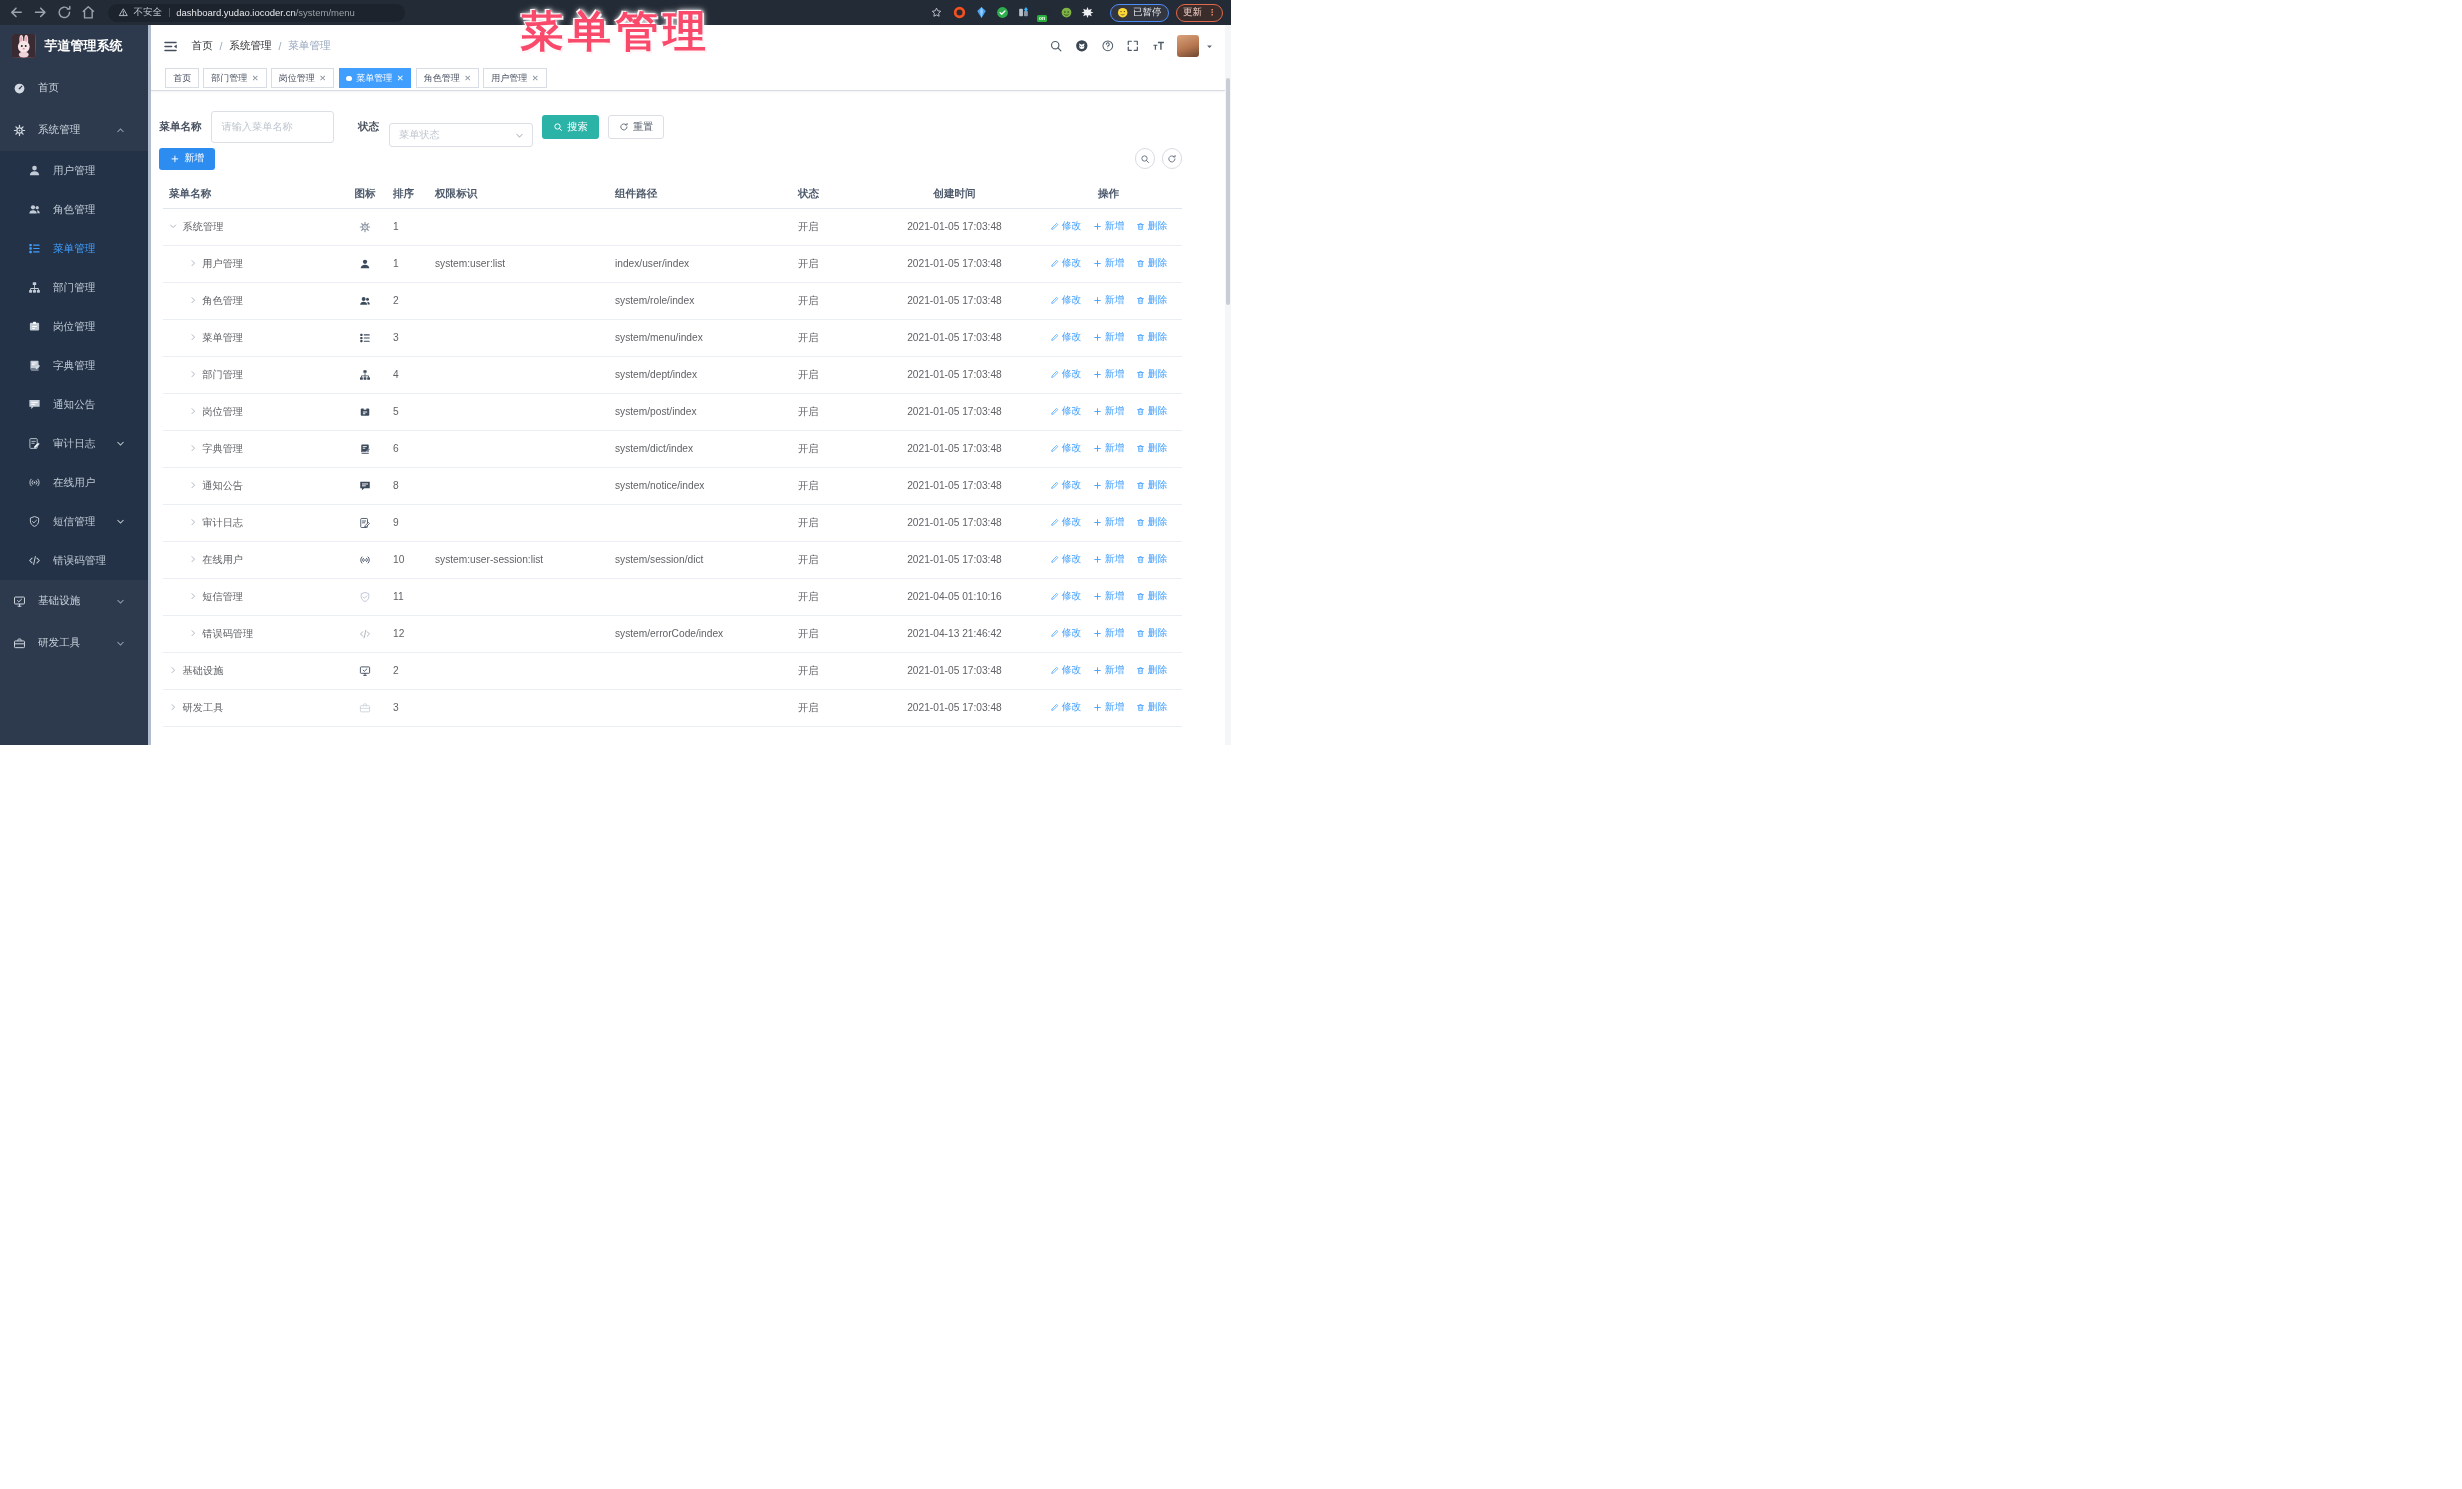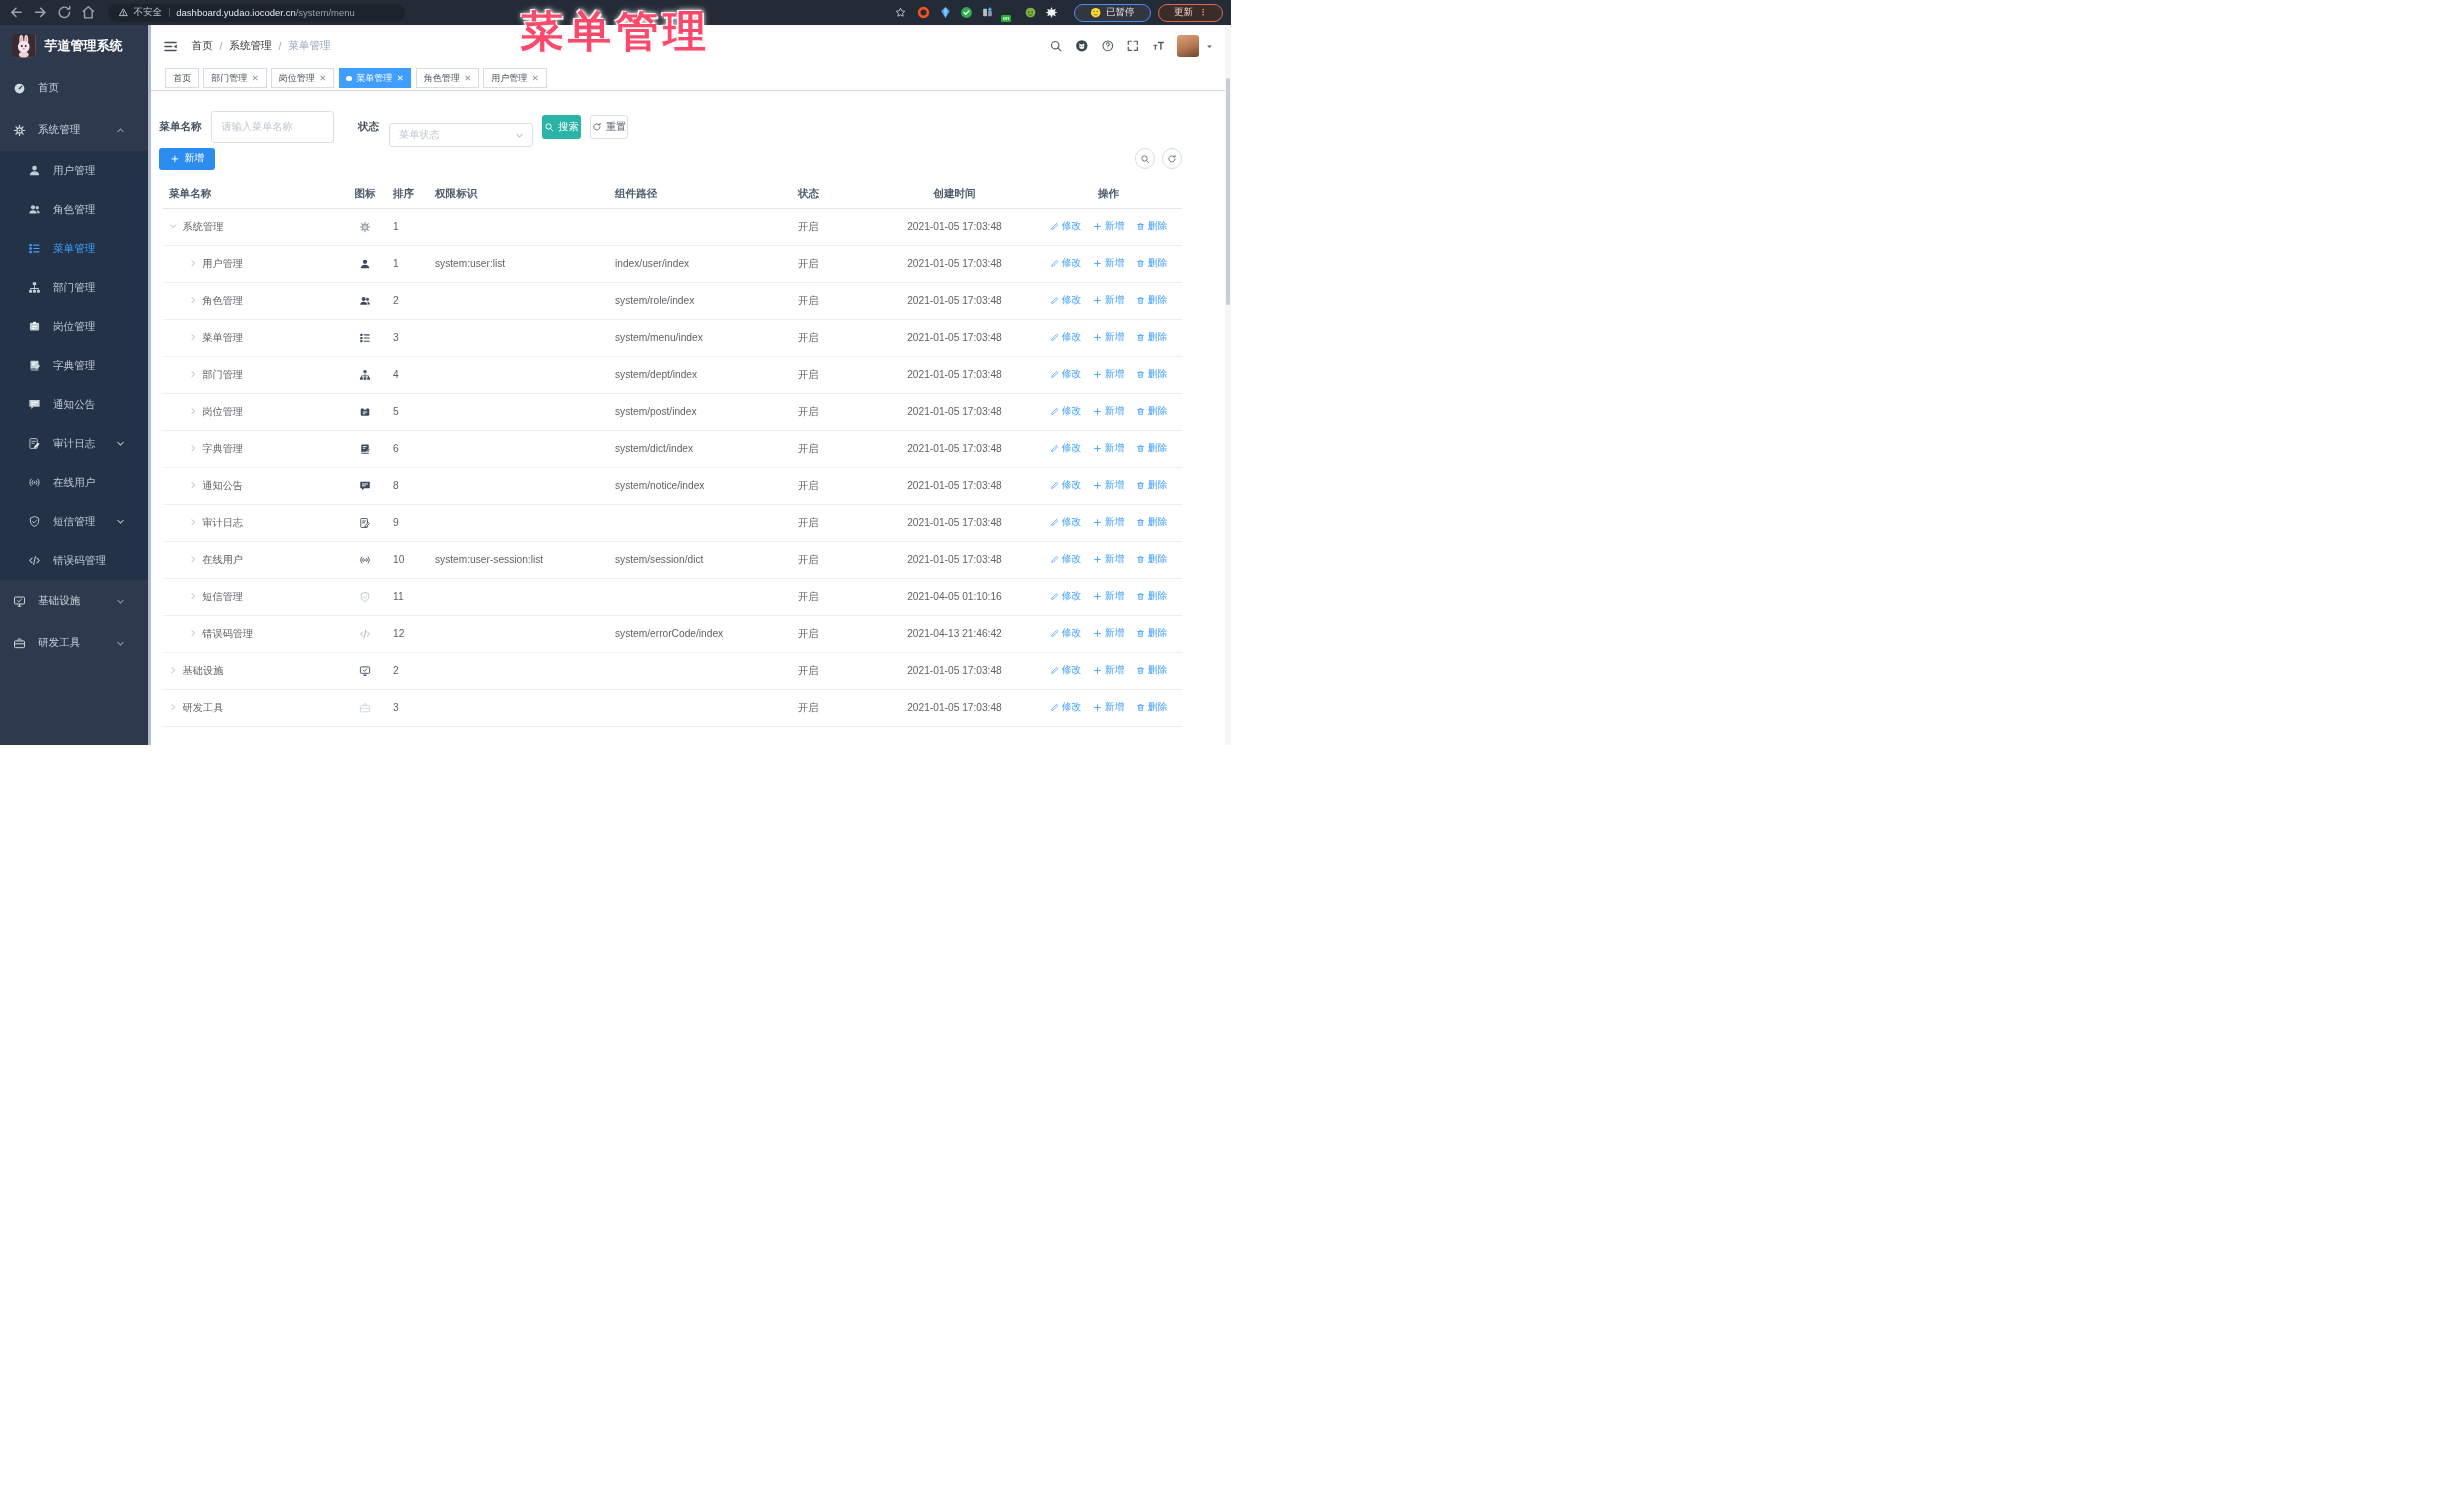--- a/index.html
+++ b/index.html
@@ -13,21 +13,21 @@
   .urlpill { height:18px; width:297px; background:#1c232d; border-radius:9.8px; display:flex; align-items:center; padding:0 10.6px; margin-left:3px; }
   .urlpill .warn { width:10.6px; height:10.6px; color:#c3c9d1; margin-right:4.5px; flex:0 0 auto;}
   .urlpill .sec { color:#c3c9d1; font-size:9.5px; margin-right:6.8px; }
   .urlpill .sep { width:0.8px; height:9.8px; background:#4a525d; margin-right:6.8px; }
   .urlpill .host { color:#e8eaed; font-size:9.5px; }
   .urlpill .path { color:#9aa0a6; font-size:9.5px; }
   .chrome .spacer { flex:1; }
   .chrome .star { width:13px; height:13px; color:#c3c9d1; margin-right:10.6px; }
   .ext { width:13px; height:13px; margin-right:8.3px; position:relative; flex:0 0 auto; }
   .ext .onbadge { position:absolute; left:-1.5px; bottom:-3px; background:#27ae3b; color:#fff; font-size:5.3px; font-weight:bold; padding:0 1.5px; border-radius:1.5px; line-height:6.8px; }
-  .pill { height:18px; border-radius:9.8px; display:flex; align-items:center; padding:0 15px; font-size:9.5px; margin-left:7.6px; flex:0 0 auto; }
+  .pill { height:18px; border-radius:9.8px; display:flex; align-items:center; padding:0 6px; font-size:9.5px; margin-left:7.6px; flex:0 0 auto; }
   .pill.paused { border:1.5px solid #4e8cf7; background:#33353f; color:#eceff3; gap:4.5px; }
   .pill.update { border:1.5px solid #e0684b; background:#3a2c2a; color:#f3cfc6; gap:6px; }
   .face { width:11.4px; height:11.4px; }
   .dots { color:#e58767; font-weight:bold; letter-spacing:0; font-size:8.3px; line-height:7.6px; }
 
   
   .app { position:absolute; left:0; top:25px; width:1231px; height:720px; }
 
   
   .sidebar { position:absolute; left:0; top:0; width:151px; height:720px; background:#2d3a4d; color:#c9d2dc; overflow:hidden; }
@@ -65,21 +65,21 @@
 
   .content { position:relative; height:653px; }
   
   .filters { position:absolute; left:8.3px; top:16.7px; display:flex; align-items:center; }
   .flabel { font-size:10.6px; color:#4a5260; margin-right:9.8px; font-weight:bold;}
   .finput { width:123px; height:32px; border:0.8px solid #dcdfe6; border-radius:3px; display:flex; align-items:center; padding:8px 9px; margin-right:23.5px; }
   .finput .ph { color:#bfc6cf; font-size:10.2px; }
   .fselect { width:144px; height:24px; border:0.8px solid #dcdfe6; border-radius:3px; display:flex; align-items:center; padding:0 7.6px 0 9px; margin-right:9px; justify-content:space-between;margin-top:16px;}
   .fselect .ph { color:#bfc6cf; font-size:10.2px; }
   .fselect .ic { width:9px; height:9px; color:#b6bcc5; }
-  .btn { height:24px; border-radius:3px; display:inline-flex; align-items:center; gap:4.5px; padding:0 1px; font-size:10.2px; cursor:pointer; border:0.8px solid transparent; }
+  .btn { height:24px; border-radius:3px; display:inline-flex; align-items:center; gap:4.5px; padding:0 10px; font-size:10.2px; cursor:pointer; border:0.8px solid transparent; }
   .btn .ic { width:9.8px; height:9.8px; }
   .btn.teal { background:#2cb3a8; color:#fff; margin-right:9px; }
   .btn.plain { background:#fff; color:#5a6370; border-color:#dcdfe6; }
   .btn.blue { background:#2d8cf0; color:#fff; height:22px; padding:0 9.8px; font-size:9.8px; }
 
   .toolbar { position:absolute; left:8.3px; top:57px; width:1023px; display:flex; align-items:center; }
   .toolbar .spacer { flex:1; }
   .roundbtn { width:20.5px; height:20.5px; border-radius:50%; border:0.8px solid #d9dce2; color:#5f6b7a; display:flex; align-items:center; justify-content:center; margin-left:6.8px; cursor:pointer; background:#fff; }
   .roundbtn .ic { width:9.8px; height:9.8px; }
 

